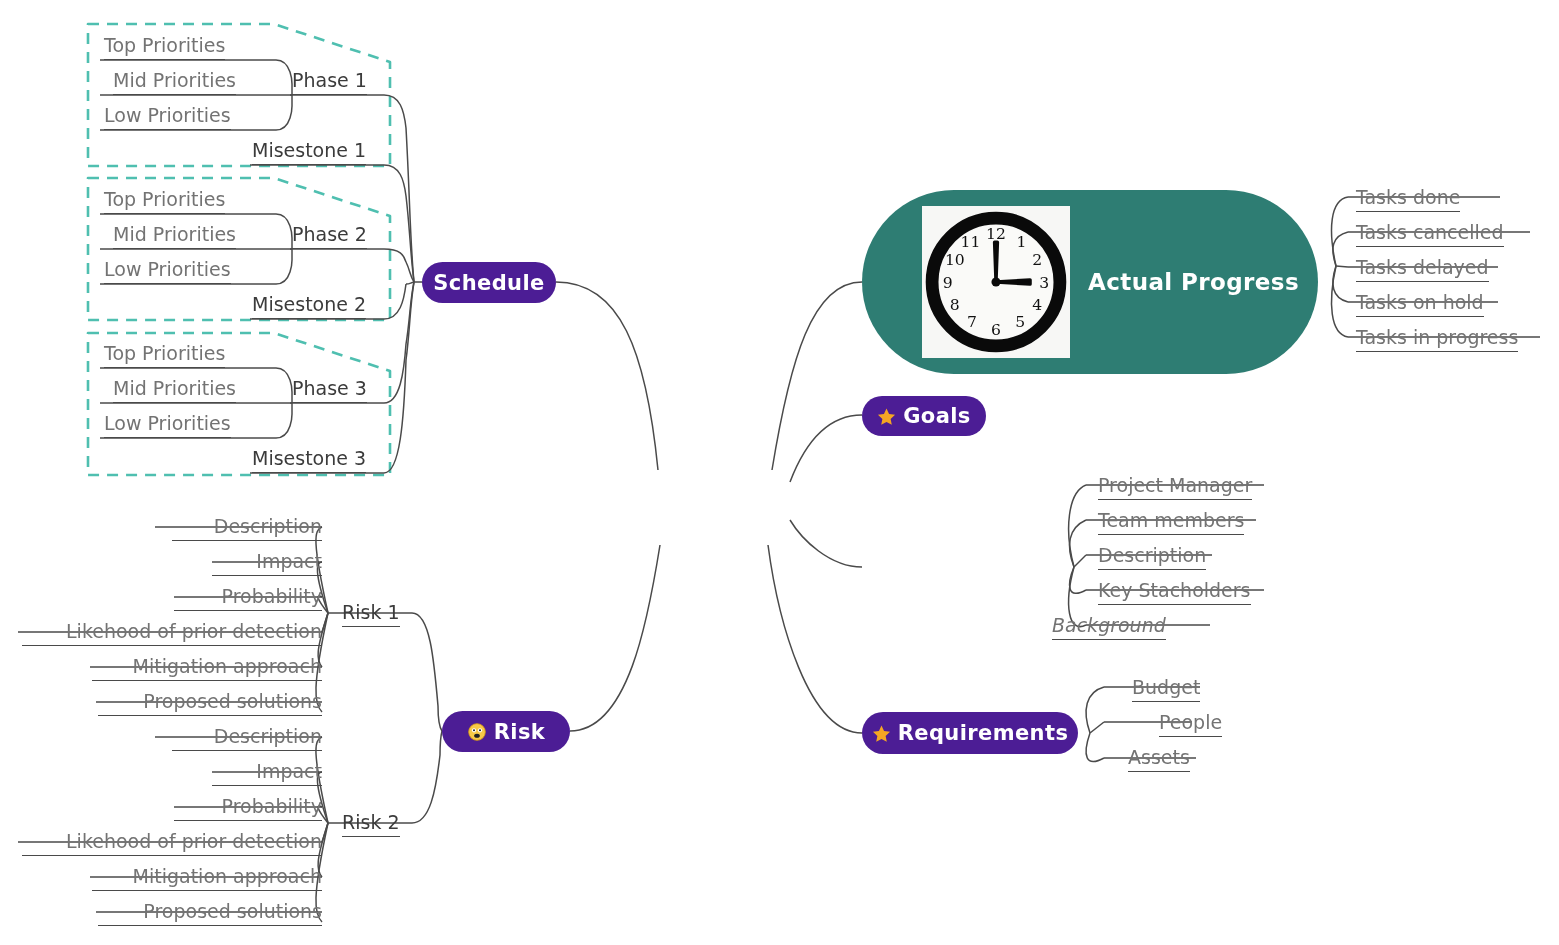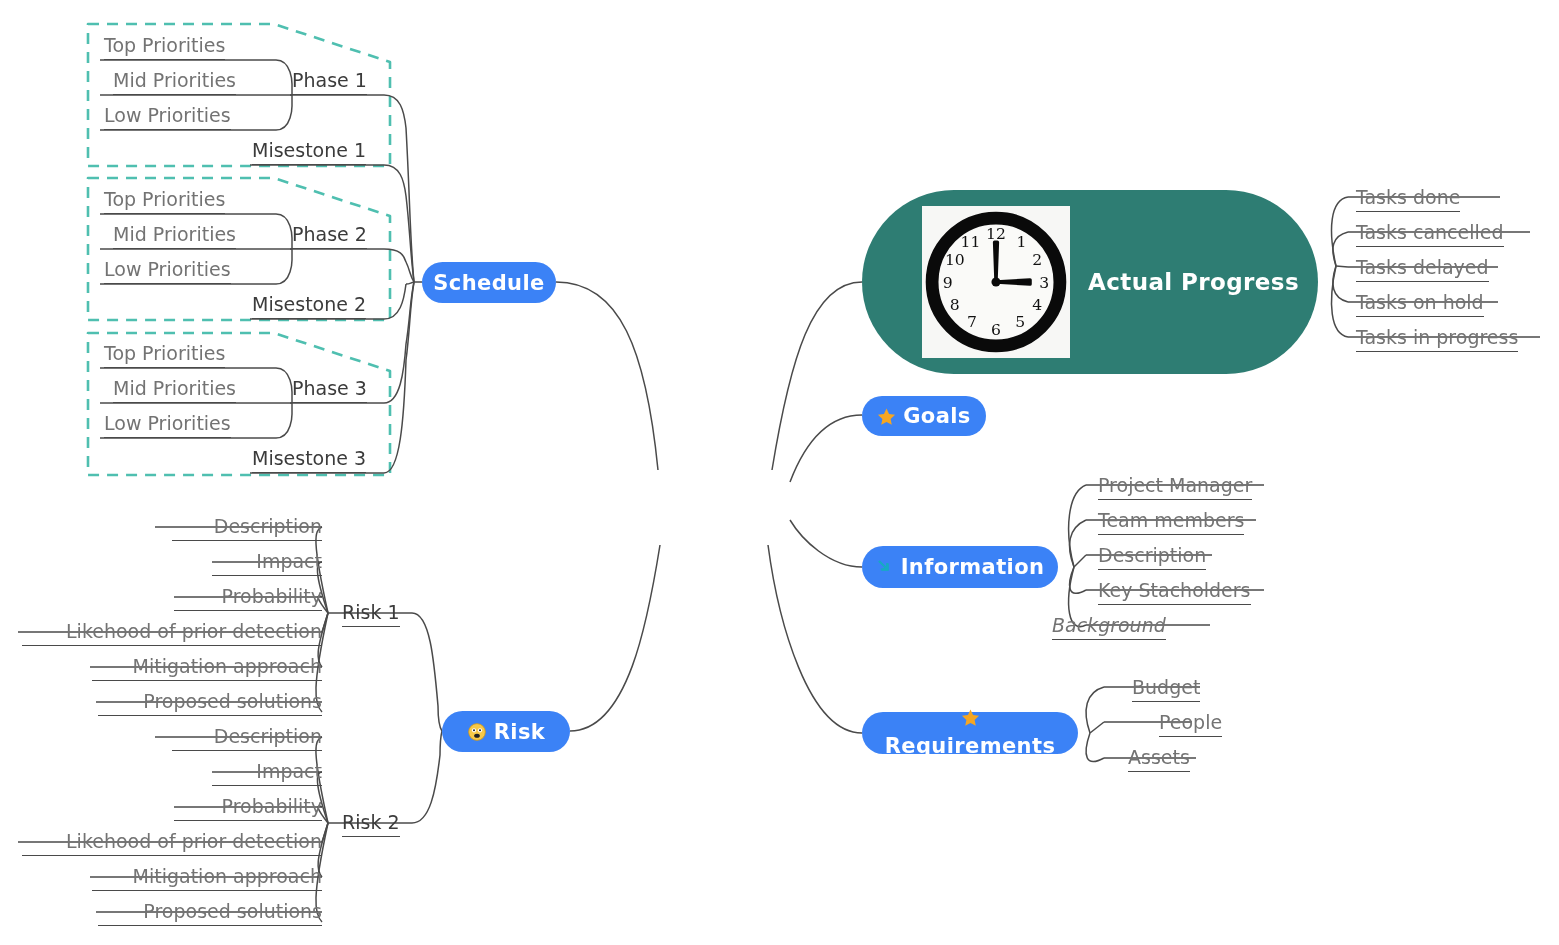--- a/index.html
+++ b/index.html
@@ -11,21 +11,21 @@
   
   .leaf{position:absolute;font-size:19px;line-height:19px;color:#737373;white-space:nowrap;
         padding-bottom:4px;border-bottom:1.4px solid #4a4a4a;}
   .leaf.r{text-align:right;}
 
   
   .plain{position:absolute;font-size:19px;line-height:19px;color:#3b3b3b;white-space:nowrap;
          padding-bottom:4px;border-bottom:1.4px solid #4a4a4a;}
 
   
-  .pill{position:absolute;background:#3b82f6;border-radius:999px;display:flex;align-items:center;
+  .pill{position:absolute;background:#4c1d95;border-radius:999px;display:flex;align-items:center;
         justify-content:center;gap:7px;color:#ffffff;font-weight:bold;font-size:21px;
         letter-spacing:.4px;box-sizing:border-box;padding:0 20px;}
   .pill .lbl{white-space:nowrap;}
 
   
   .octa{position:absolute;background:#EF9A56;color:#fff;font-weight:bold;font-size:24px;
         display:flex;align-items:center;justify-content:center;letter-spacing:.5px;
         clip-path:polygon(18px 0,calc(100% - 18px) 0,100% 18px,100% calc(100% - 18px),
                           calc(100% - 18px) 100%,18px 100%,0 calc(100% - 18px),0 18px);}
 
@@ -275,35 +275,28 @@
   <div class="leaf" style="left:1356px;top:293px;">Tasks on hold</div>
   <div class="leaf" style="left:1356px;top:328px;">Tasks in progress</div>
 
   <div class="pill" style="left:862px;top:396px;width:124px;height:40px;">
     <svg class="star" viewBox="0 0 24 24">
       <polygon points="12,2 15.2,8.9 22.8,9.8 17.2,15 18.7,22.5 12,18.8 5.3,22.5 6.8,15 1.2,9.8 8.8,8.9" fill="#F5A623"></polygon>
     </svg>
     <span class="lbl">Goals</span>
   </div>
 
-  <div class="pill" style="left:862px;top:546px;width:196px;height:42px;">
-    <svg class="arrow" viewBox="0 0 24 24">
-      <path d="M5,5 L15,15 M15,15 L15,8 M15,15 L8,15" fill="none" stroke="#17A9C4" stroke-width="3" stroke-linecap="square"></path>
-      <polygon points="17,17 17,7 7,17" fill="#17A9C4"></polygon>
-    </svg>
-    <span class="lbl">Information</span>
-  </div>
 
   <div class="leaf" style="left:1098px;top:476px;">Project Manager</div>
   <div class="leaf" style="left:1098px;top:511px;">Team members</div>
   <div class="leaf" style="left:1098px;top:546px;">Description</div>
   <div class="leaf" style="left:1098px;top:581px;">Key Stacholders</div>
   <div class="leaf" style="left:1052px;top:616px;font-style:italic;">Background</div>
 
-  <div class="pill" style="left:862px;top:712px;width:216px;height:42px;flex-direction:column;">
+  <div class="pill" style="left:862px;top:712px;width:216px;height:42px;">
     <svg class="star" viewBox="0 0 24 24">
       <polygon points="12,2 15.2,8.9 22.8,9.8 17.2,15 18.7,22.5 12,18.8 5.3,22.5 6.8,15 1.2,9.8 8.8,8.9" fill="#F5A623"></polygon>
     </svg>
     <span class="lbl">Requirements</span>
   </div>
 
   <div class="leaf" style="left:1120px;top:678px;margin-left:12px;">Budget</div>
   <div class="leaf" style="left:1120px;top:713px;margin-left:39px;">People</div>
   <div class="leaf" style="left:1128px;top:748px;text-align:right;">Assets</div>
 

